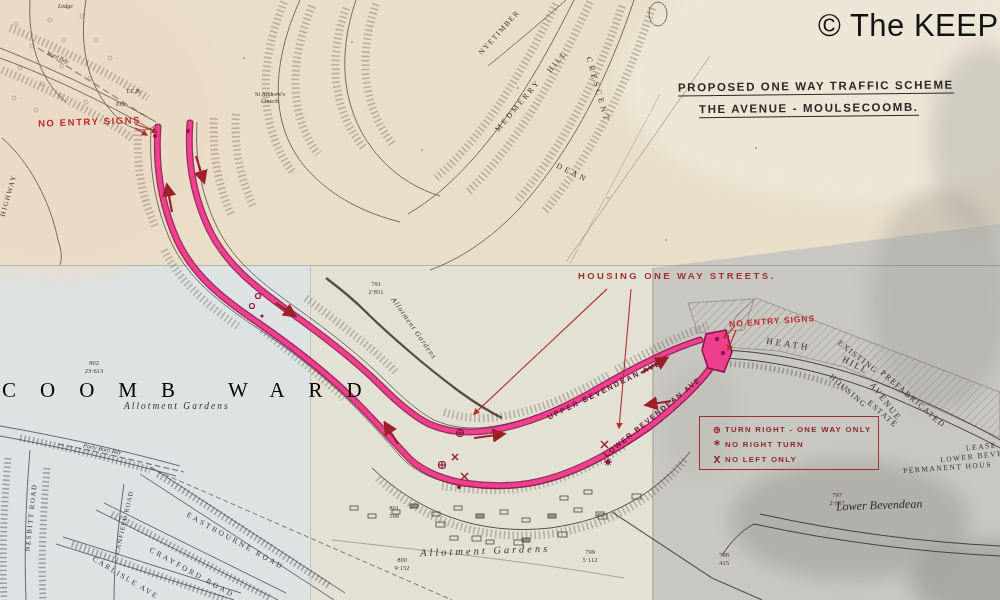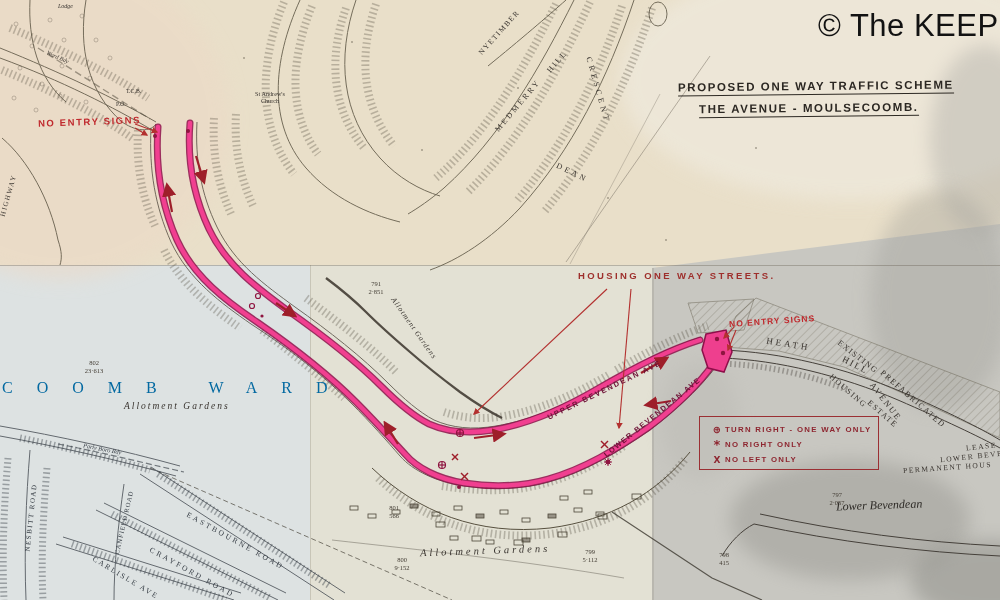--- a/index.html
+++ b/index.html
@@ -283,29 +283,29 @@
 <div class="lbl routelbl" style="left:548px;top:414px;font-size:7.5px;letter-spacing:1.8px;transform:rotate(-26deg);transform-origin:0 50%;">UPPER BEVENDEAN AVE</div>
 <div class="lbl routelbl" style="left:605px;top:452px;font-size:7.5px;letter-spacing:1.5px;transform:rotate(-39deg);transform-origin:0 50%;">LOWER BEVENDEAN AVE</div>
 
 <div id="legend">
   <div class="lgrow">
     <span class="lgsym">⊕</span>
     <span class="lgtxt">TURN RIGHT - ONE WAY ONLY</span>
   </div>
   <div class="lgrow">
     <span class="lgsym" style="font-size:13px;">*</span>
-    <span class="lgtxt">NO RIGHT ONLY</span>
+    <span class="lgtxt">NO RIGHT TURN</span>
   </div>
   <div class="lgrow">
     <span class="lgsym" style="font-size:9px;">X</span>
     <span class="lgtxt">NO LEFT ONLY</span>
   </div>
 </div>
 
-<div class="lbl serif" style="left:2px;top:380px;font-size:16px;letter-spacing:24px;color:#0369a1;">COOMB WARD</div>
+<div class="lbl serif" style="left:2px;top:380px;font-size:21px;letter-spacing:24px;color:#000000;">COOMB WARD</div>
 <div class="lbl serif it" style="left:124px;top:402px;font-size:9.5px;letter-spacing:2px;">Allotment Gardens</div>
 <div class="lbl serif it" style="left:420px;top:546px;font-size:10.5px;letter-spacing:3px;transform:rotate(-2deg);">Allotment Gardens</div>
 <div class="lbl serif it" style="left:396px;top:296px;font-size:7.5px;letter-spacing:1px;transform:rotate(55deg);transform-origin:0 0;">Allotment Gardens</div>
 <div class="lbl serif it" style="left:836px;top:499px;font-size:12px;color:#2c2925;transform:rotate(-2deg);">Lower Bevendean</div>
 
 <div class="lbl serif" style="left:903px;top:464px;font-size:7.5px;letter-spacing:1.5px;transform:rotate(-4deg);">PERMANENT HOUS</div>
 <div class="lbl serif" style="left:940px;top:453px;font-size:7.5px;letter-spacing:1.5px;transform:rotate(-6deg);">LOWER BEVE</div>
 <div class="lbl serif" style="left:966px;top:443px;font-size:7.5px;letter-spacing:1.5px;transform:rotate(-6deg);">LEASE</div>
 
 <div class="lbl serif" style="left:766px;top:340px;font-size:9px;letter-spacing:3px;transform:rotate(9deg);">HEATH</div>

